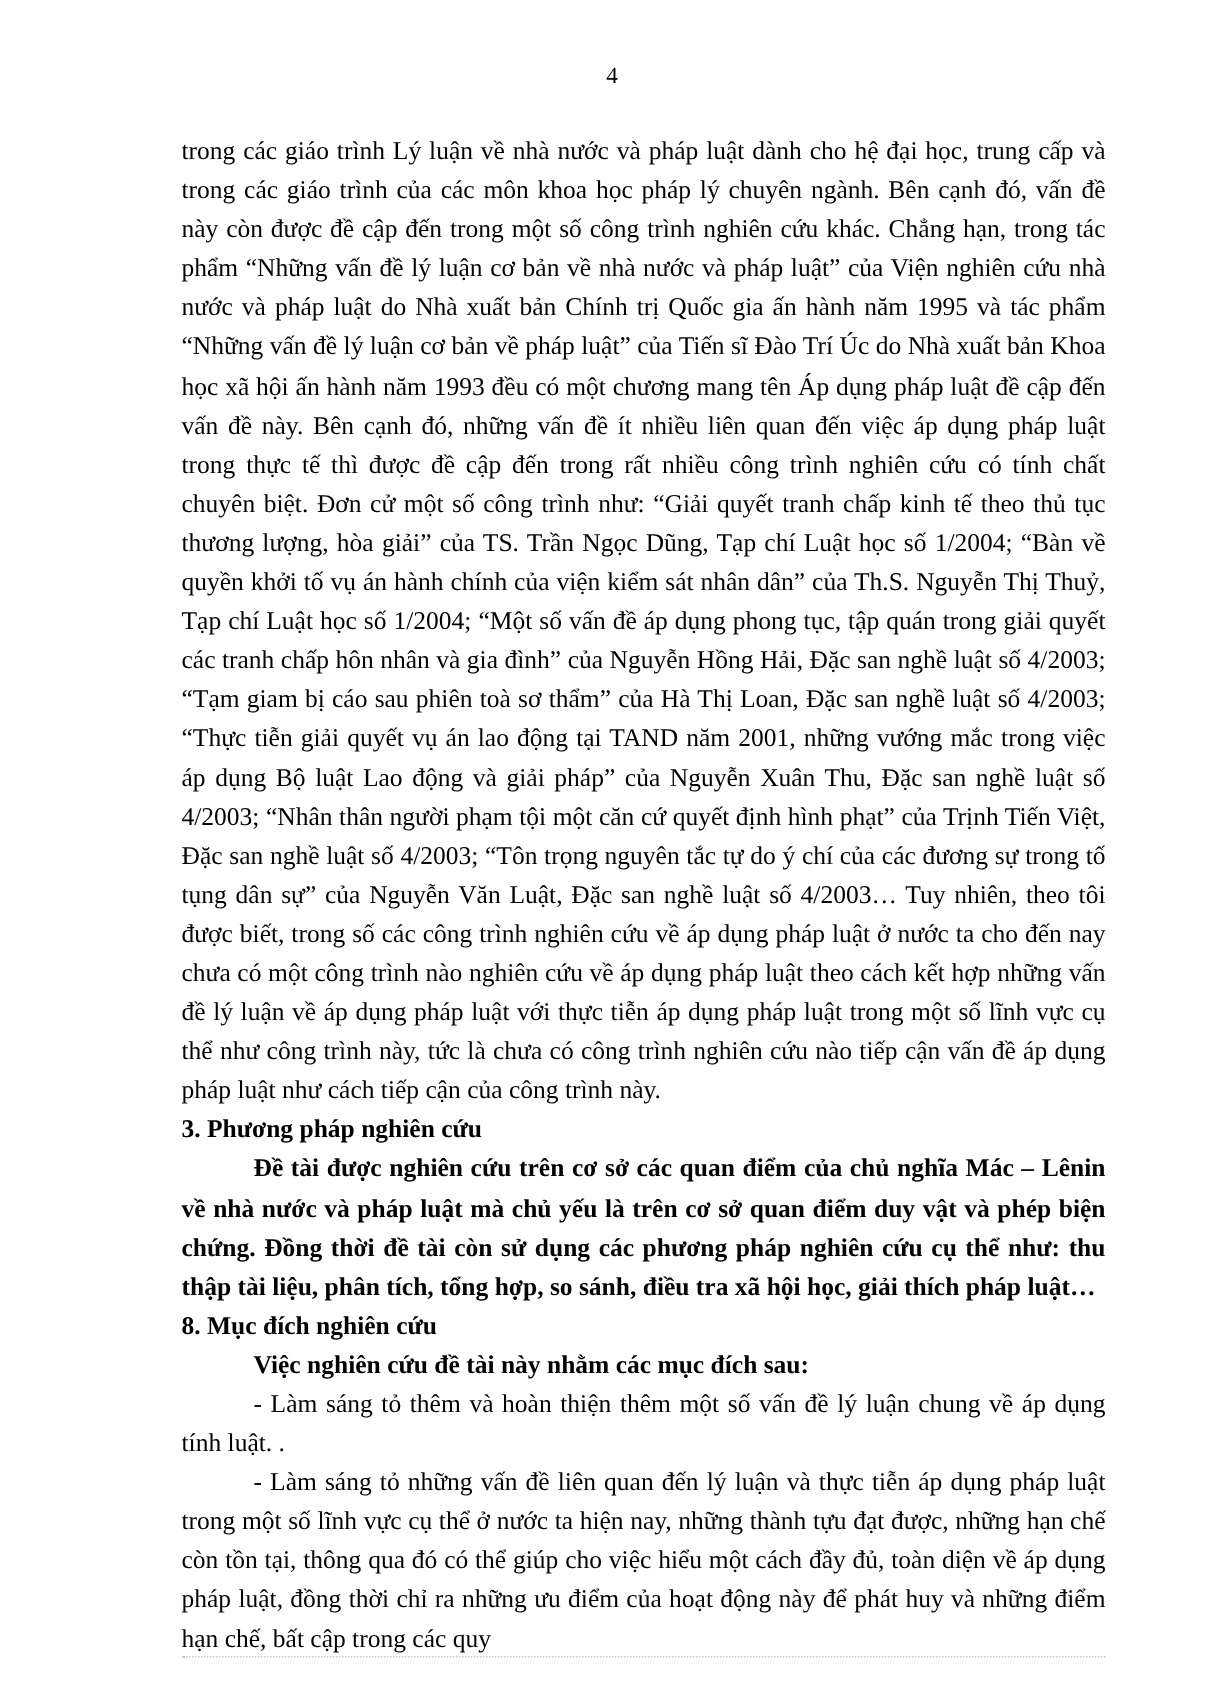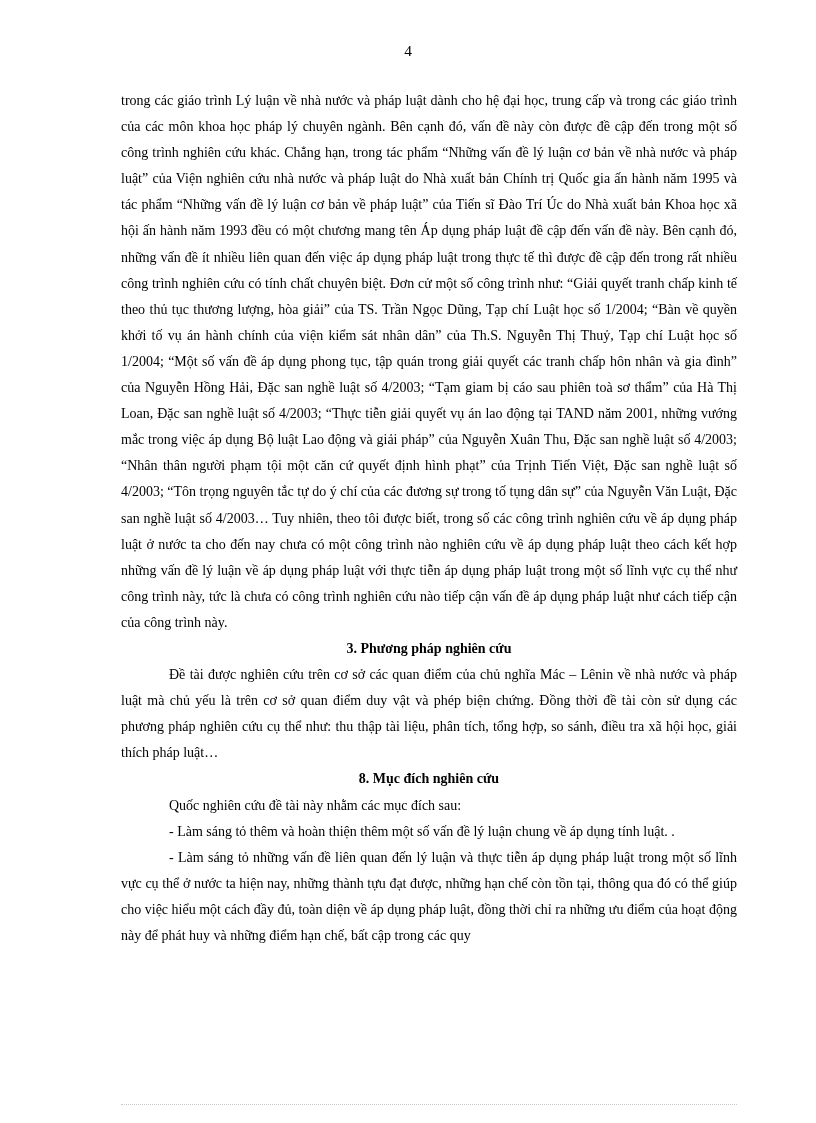--- a/index.html
+++ b/index.html
@@ -33,35 +33,36 @@
     font-family: "Liberation Serif", serif;
   }
   .content {
     position: absolute;
     top: 88px;
     left: 121px;
     width: 616px;
   }
   p {
     margin: 0;
-    font-size: 14px;
+    font-size: 17px;
     line-height: 26.1px;
     text-align: justify;
     text-justify: inter-word;
     font-family: "Liberation Serif", serif;
   }
   p.body-para {
     text-indent: 0;
   }
   p.indent-para {
     text-indent: 48px;
+    font-weight: bold;
   }
   p.heading {
     font-weight: bold;
-    text-align: center;
+    text-align: left;
   }
   p.dash-item {
     text-indent: 48px;
   }
   .footer-rule {
     position: absolute;
     left: 121px;
     bottom: 18px;
     width: 616px;
     border-top: 1px dotted #c9c9c9;
@@ -73,20 +74,20 @@
 
 <div class="page">
 
   <div class="page-number">4</div>
 
   <div class="content">
     <p class="body-para">trong các giáo trình Lý luận về nhà nước và pháp luật dành cho hệ đại học, trung cấp và trong các giáo trình của các môn khoa học pháp lý chuyên ngành. Bên cạnh đó, vấn đề này còn được đề cập đến trong một số công trình nghiên cứu khác. Chẳng hạn, trong tác phẩm “Những vấn đề lý luận cơ bản về nhà nước và pháp luật” của Viện nghiên cứu nhà nước và pháp luật do Nhà xuất bản Chính trị Quốc gia ấn hành năm 1995 và tác phẩm “Những vấn đề lý luận cơ bản về pháp luật” của Tiến sĩ Đào Trí Úc do Nhà xuất bản Khoa học xã hội ấn hành năm 1993 đều có một chương mang tên Áp dụng pháp luật đề cập đến vấn đề này. Bên cạnh đó, những vấn đề ít nhiều liên quan đến việc áp dụng pháp luật trong thực tế thì được đề cập đến trong rất nhiều công trình nghiên cứu có tính chất chuyên biệt. Đơn cử một số công trình như: “Giải quyết tranh chấp kinh tế theo thủ tục thương lượng, hòa giải” của TS. Trần Ngọc Dũng, Tạp chí Luật học số 1/2004; “Bàn về quyền khởi tố vụ án hành chính của viện kiểm sát nhân dân” của Th.S. Nguyễn Thị Thuỷ, Tạp chí Luật học số 1/2004; “Một số vấn đề áp dụng phong tục, tập quán trong giải quyết các tranh chấp hôn nhân và gia đình” của Nguyễn Hồng Hải, Đặc san nghề luật số 4/2003; “Tạm giam bị cáo sau phiên toà sơ thẩm” của Hà Thị Loan, Đặc san nghề luật số 4/2003; “Thực tiễn giải quyết vụ án lao động tại TAND năm 2001, những vướng mắc trong việc áp dụng Bộ luật Lao động và giải pháp” của Nguyễn Xuân Thu, Đặc san nghề luật số 4/2003; “Nhân thân người phạm tội một căn cứ quyết định hình phạt” của Trịnh Tiến Việt, Đặc san nghề luật số 4/2003; “Tôn trọng nguyên tắc tự do ý chí của các đương sự trong tố tụng dân sự” của Nguyễn Văn Luật, Đặc san nghề luật số 4/2003… Tuy nhiên, theo tôi được biết, trong số các công trình nghiên cứu về áp dụng pháp luật ở nước ta cho đến nay chưa có một công trình nào nghiên cứu về áp dụng pháp luật theo cách kết hợp những vấn đề lý luận về áp dụng pháp luật với thực tiễn áp dụng pháp luật trong một số lĩnh vực cụ thể như công trình này, tức là chưa có công trình nghiên cứu nào tiếp cận vấn đề áp dụng pháp luật như cách tiếp cận của công trình này.</p>
     <p class="heading">3. Phương pháp nghiên cứu</p>
     <p class="indent-para">Đề tài được nghiên cứu trên cơ sở các quan điểm của chủ nghĩa Mác – Lênin về nhà nước và pháp luật mà chủ yếu là trên cơ sở quan điểm duy vật và phép biện chứng. Đồng thời đề tài còn sử dụng các phương pháp nghiên cứu cụ thể như: thu thập tài liệu, phân tích, tổng hợp, so sánh, điều tra xã hội học, giải thích pháp luật…</p>
     <p class="heading">8. Mục đích nghiên cứu</p>
-    <p class="indent-para">Quốc nghiên cứu đề tài này nhằm các mục đích sau:</p>
+    <p class="indent-para">Việc nghiên cứu đề tài này nhằm các mục đích sau:</p>
     <p class="dash-item">-   Làm sáng tỏ thêm và hoàn thiện thêm một số vấn đề lý luận chung về áp dụng tính luật. .</p>
     <p class="dash-item">-   Làm sáng tỏ những vấn đề liên quan đến lý luận và thực tiễn áp dụng pháp luật trong một số lĩnh vực cụ thể ở nước ta hiện nay, những thành tựu đạt được, những hạn chế còn tồn tại, thông qua đó có thể giúp cho việc hiểu một cách đầy đủ, toàn diện về áp dụng pháp luật, đồng thời chỉ ra những ưu điểm của hoạt động này để phát huy và những điểm hạn chế, bất cập trong các quy</p>
   </div>
 
   <div class="footer-rule"></div>
 
 </div>
 
 </body></html>

